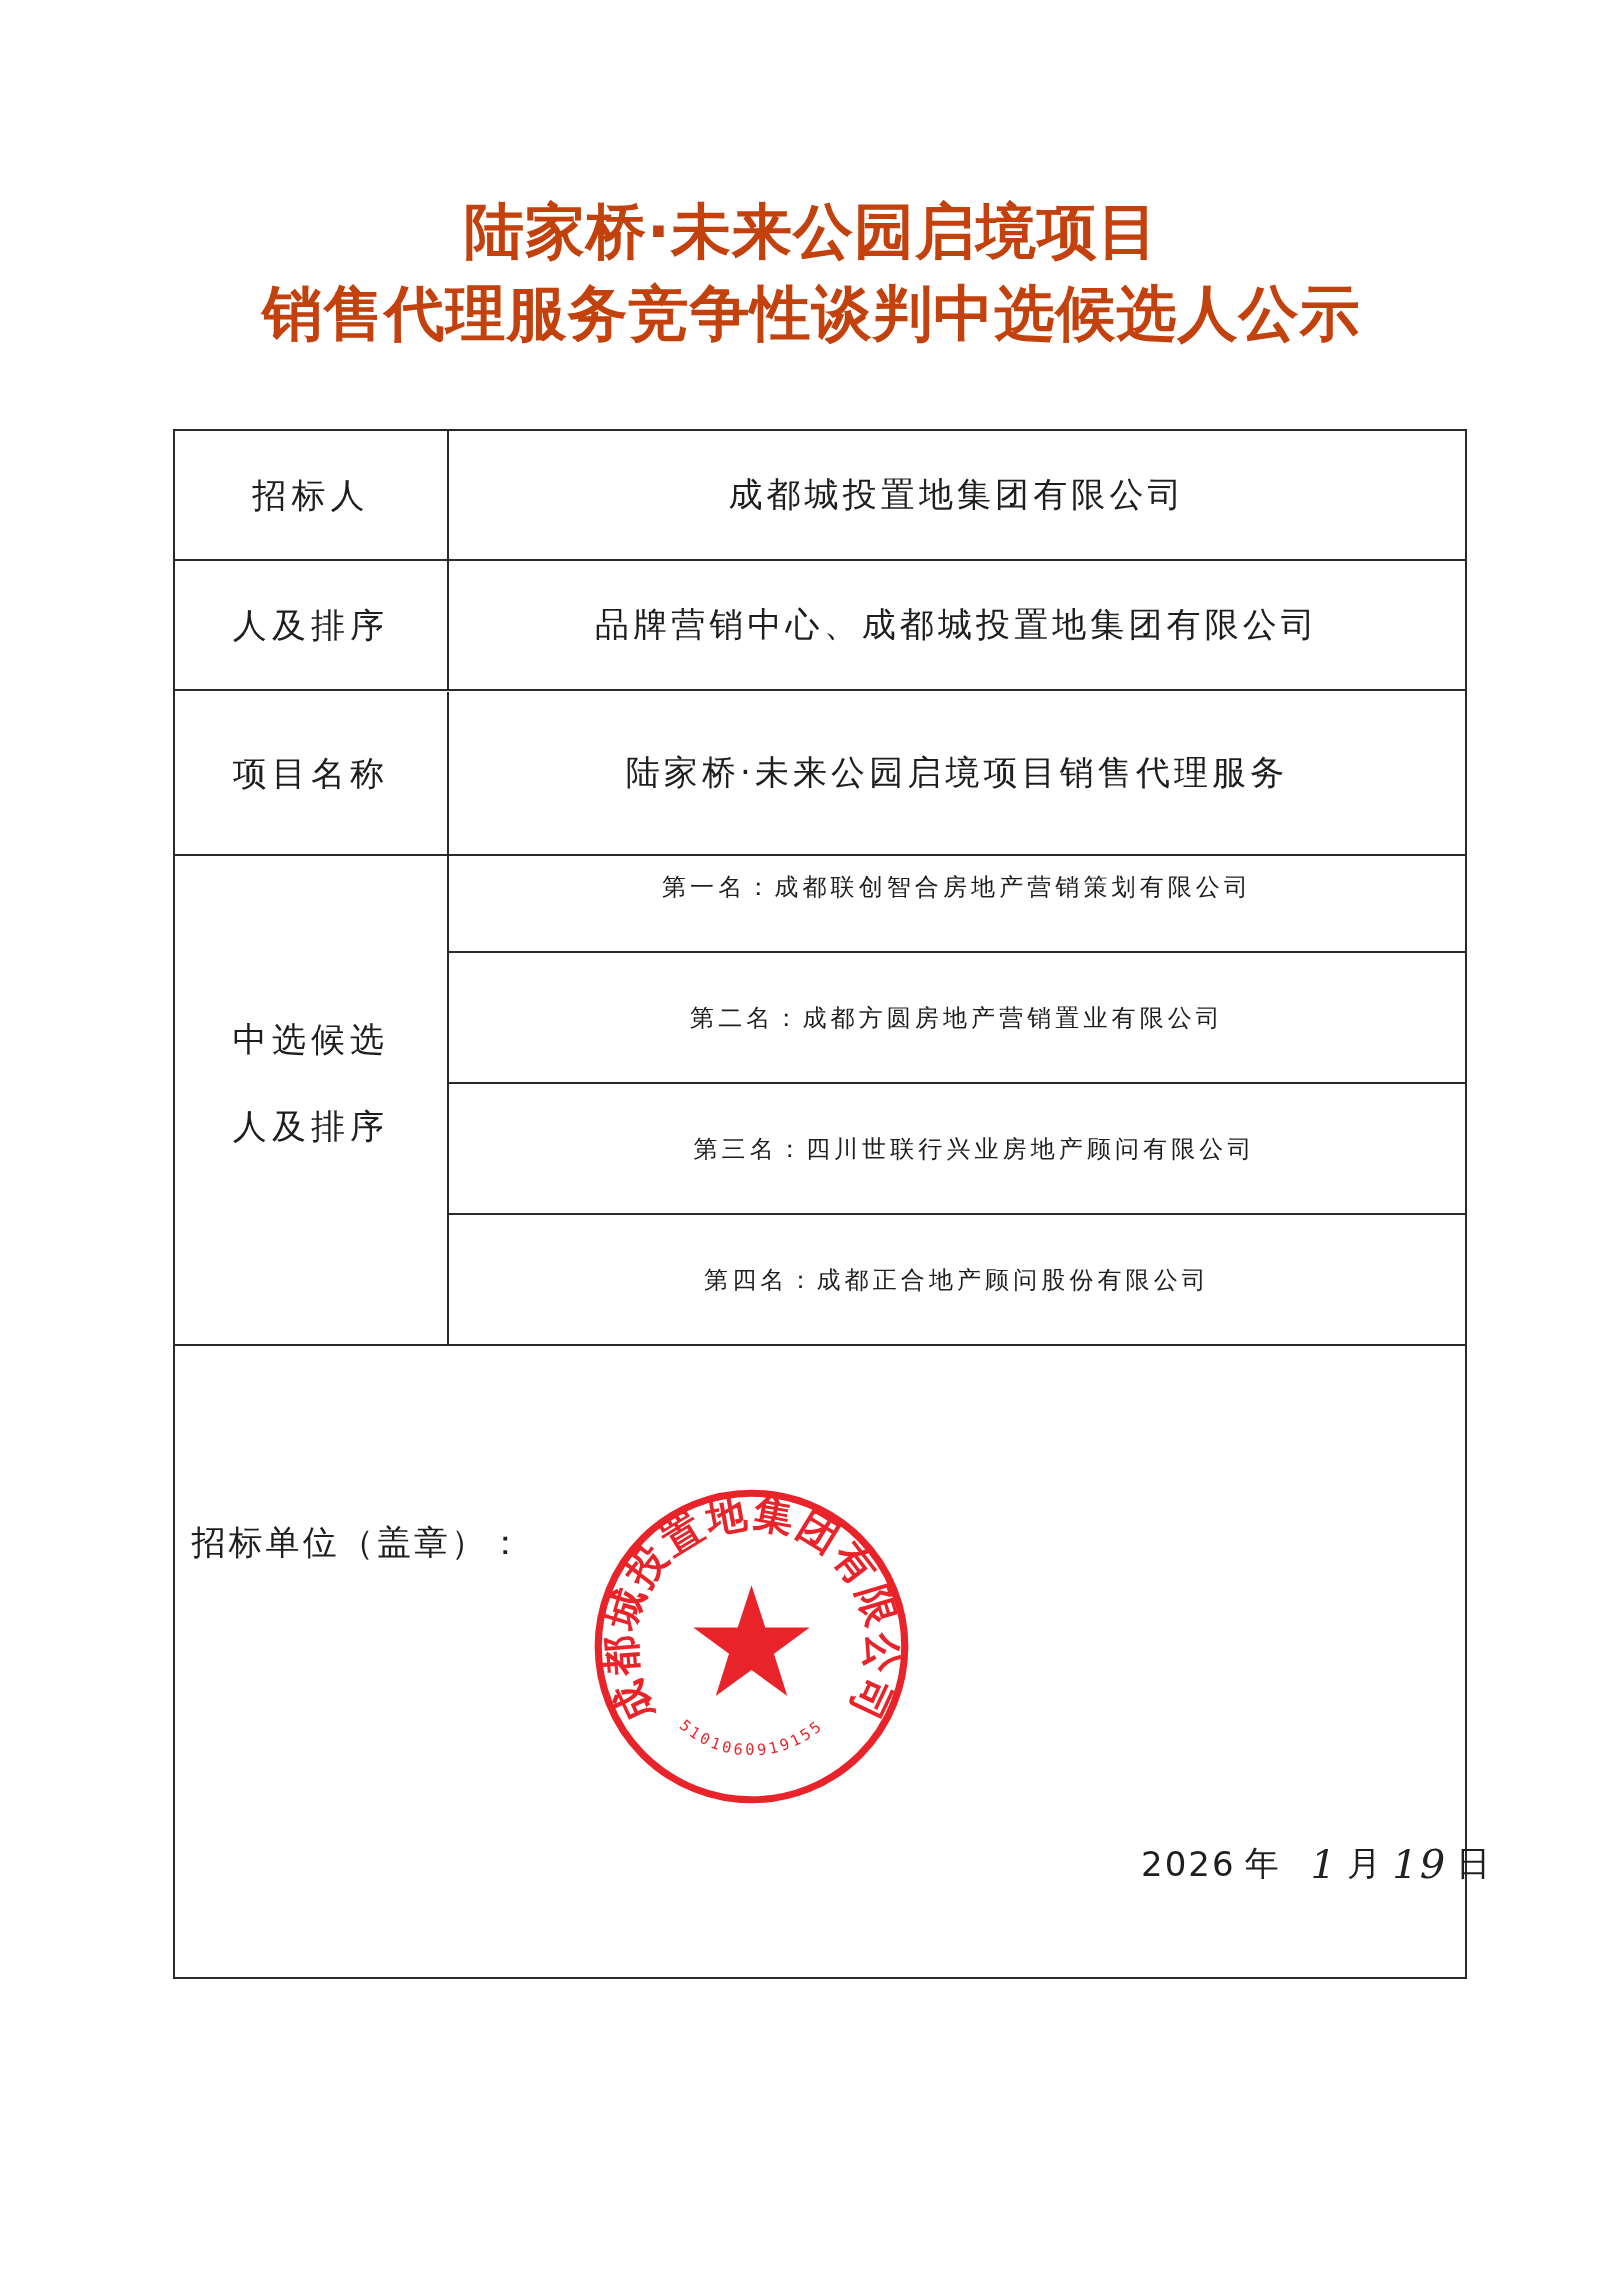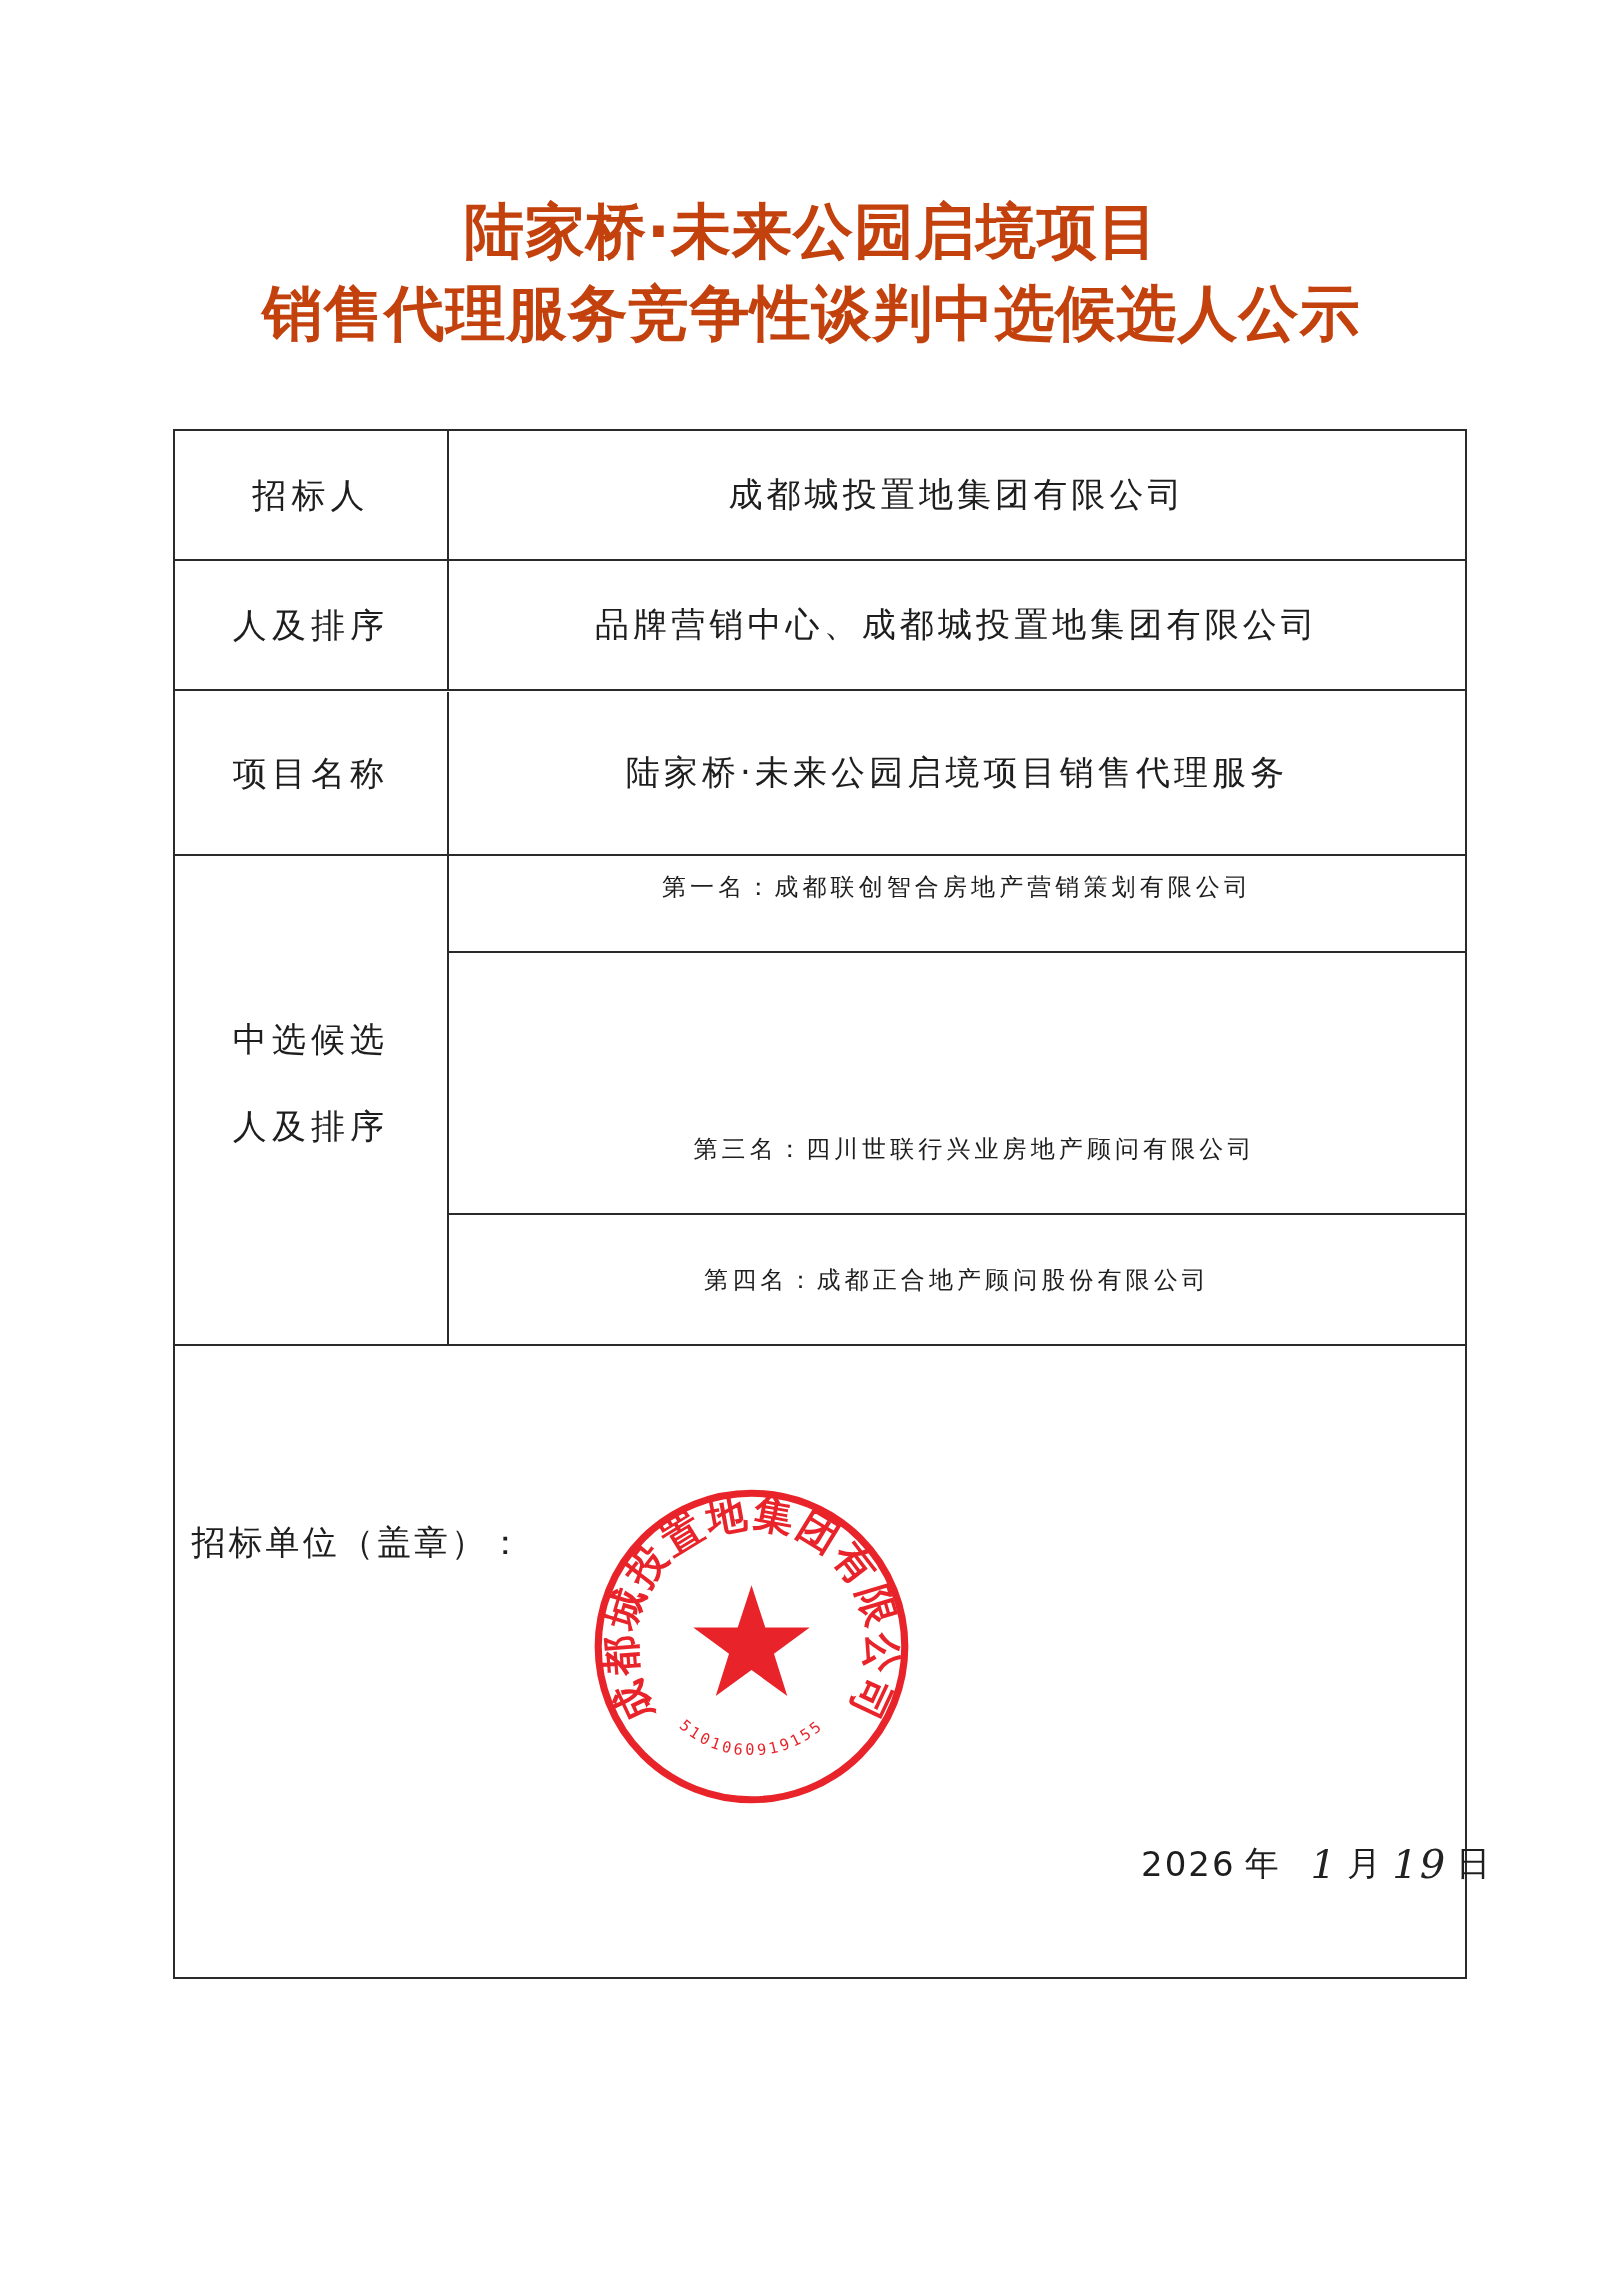--- a/index.html
+++ b/index.html
@@ -72,20 +72,21 @@
     <div class="value-cell">陆家桥·未来公园启境项目销售代理服务</div>
   </div>
 
   <div class="row" style="top:391px;height:524px;">
     <div class="label-cell" style="flex-direction:column;">
       <span>中选候选</span>
       <span>人及排序</span>
     </div>
     <div class="value-cell" style="display:block;">
       <div class="sub-row" style="top:0;height:131px;">第一名：成都联创智合房地产营销策划有限公司</div>
+      <div class="sub-row" style="top:131px;height:131px;">第二名：成都方圆房地产营销置业有限公司</div>
       <div class="sub-row" style="top:262px;height:131px;padding-left:35px;">第三名：四川世联行兴业房地产顾问有限公司</div>
       <div class="sub-row" style="top:393px;height:129px;border-radius:27px;">第四名：成都正合地产顾问股份有限公司</div>
     </div>
   </div>
 
   <div class="sign-area">
     <div class="sign-label" style="top:1089px;">招标单位（盖章）：</div>
   </div>
 </div>
 

